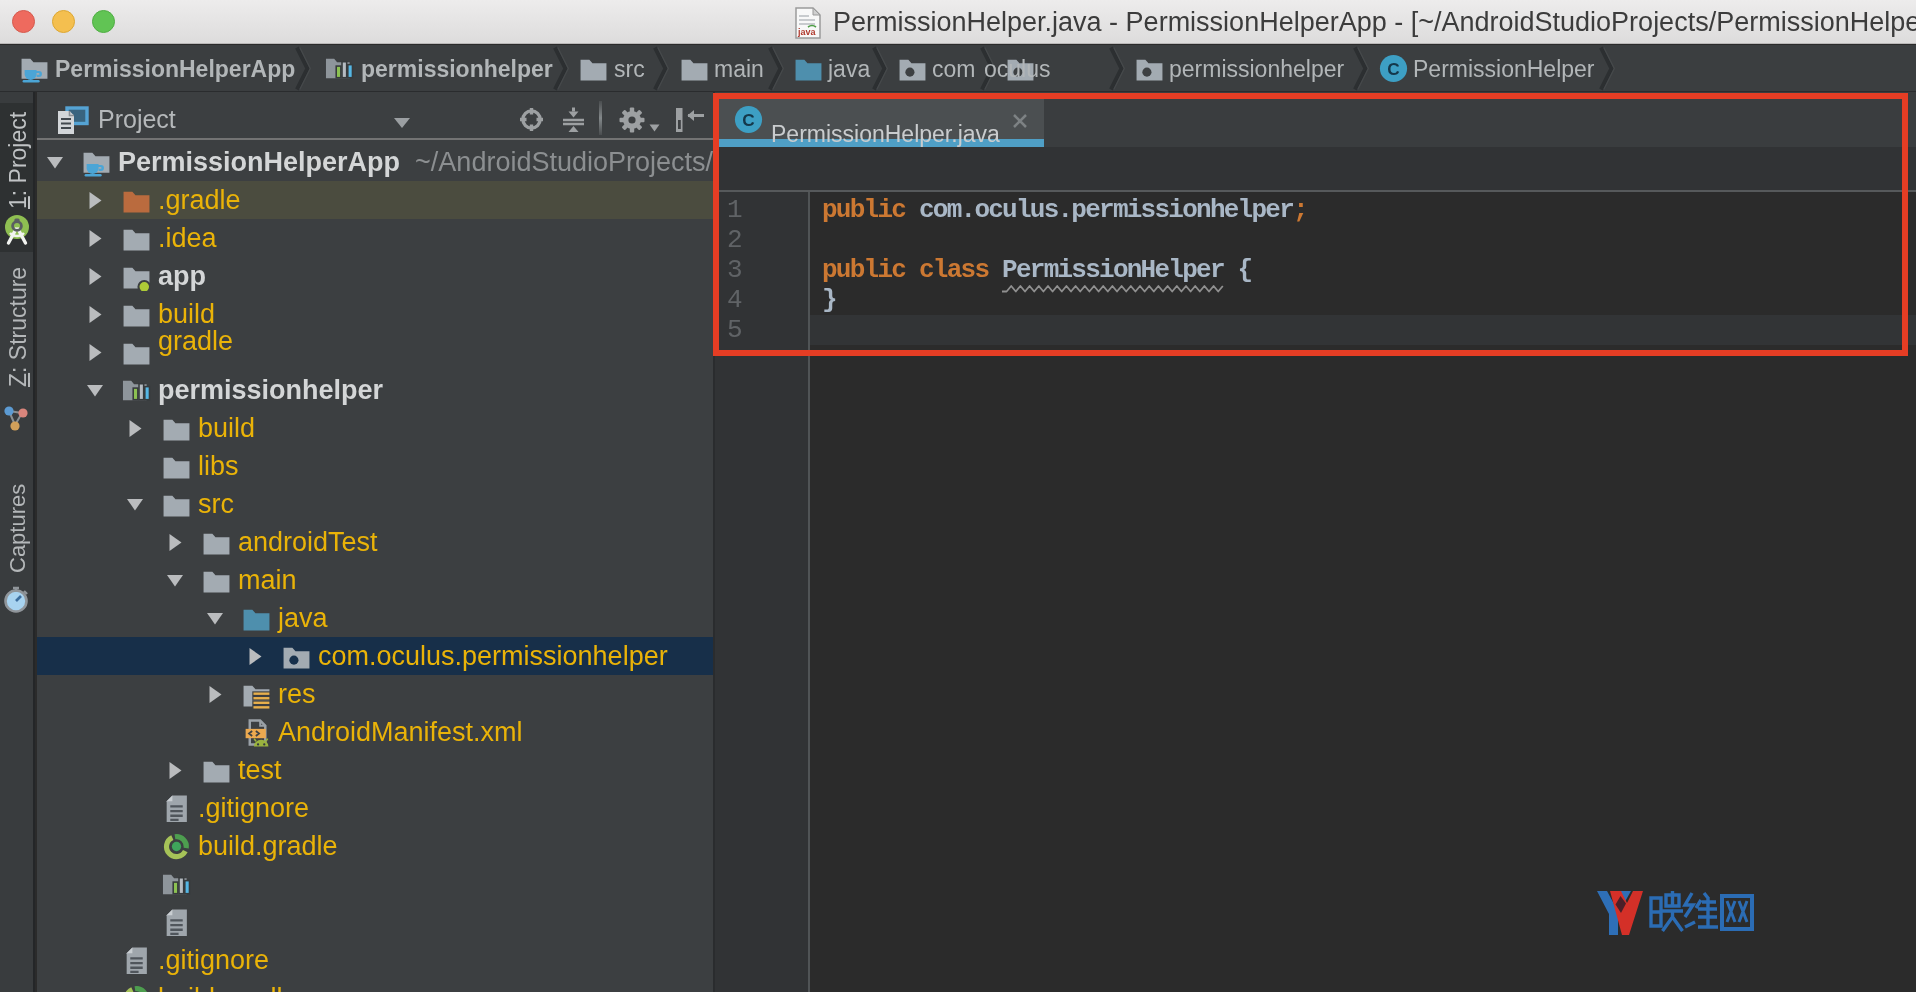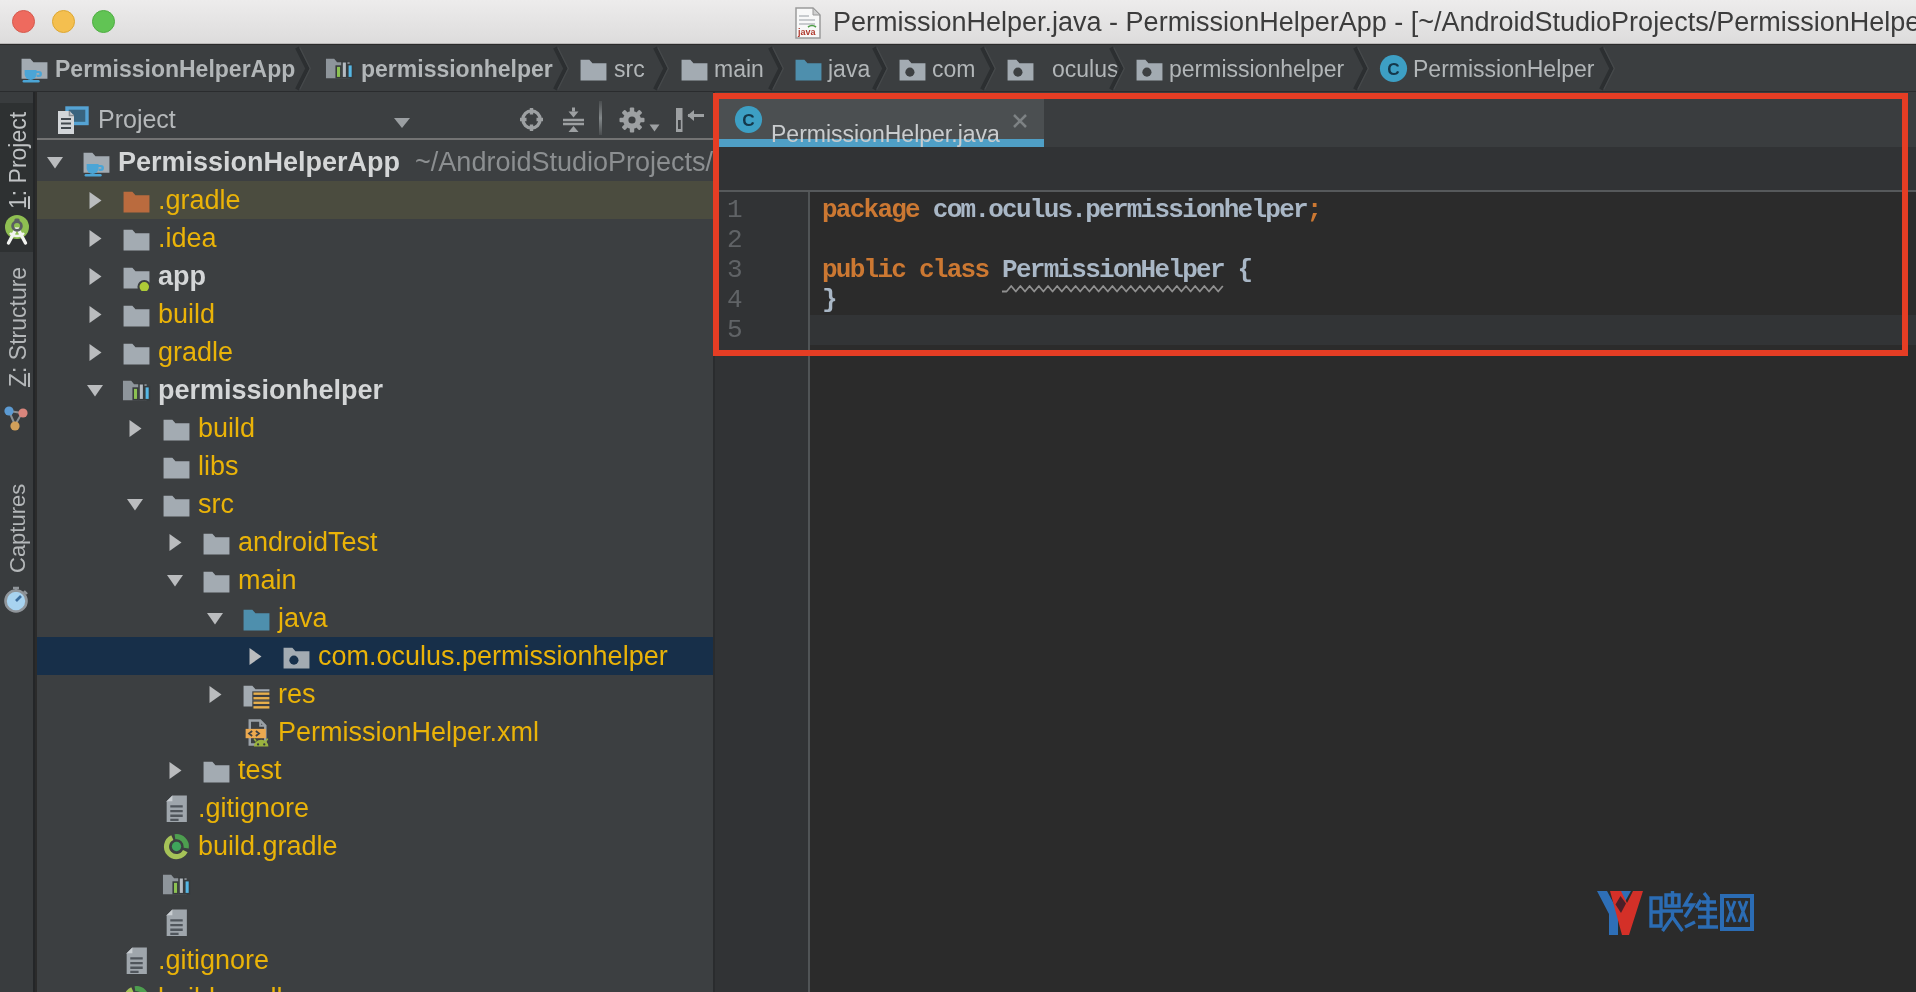--- a/index.html
+++ b/index.html
@@ -156,21 +156,21 @@
         <use href="#folderdotc"></use>
       </svg>
   <div class="a crumb" style="left:932px;top:0">com</div>
   <svg class="a" style="left:979px;top:1px" width="18" height="45" viewBox="0 0 18 45">
         <path d="M3 1.5 L13.5 22.5 L3 43.5" fill="none" stroke="#2c2f31" stroke-width="4"></path>
         <path d="M5.8 1.5 L16.3 22.5 L5.8 43.5" fill="none" stroke="#46494b" stroke-width="1.3"></path>
       </svg>
   <svg class="a" style="left:1006px;top:9px;color:#a3abb2" width="29" height="29">
         <use href="#folderdotc"></use>
       </svg>
-  <div class="a crumb" style="left:1052px;top:0">oculus</div>
+  <div class="a crumb" style="left:984px;top:0">oculus</div>
   <svg class="a" style="left:1108px;top:1px" width="18" height="45" viewBox="0 0 18 45">
         <path d="M3 1.5 L13.5 22.5 L3 43.5" fill="none" stroke="#2c2f31" stroke-width="4"></path>
         <path d="M5.8 1.5 L16.3 22.5 L5.8 43.5" fill="none" stroke="#46494b" stroke-width="1.3"></path>
       </svg>
   <svg class="a" style="left:1135px;top:9px;color:#a3abb2" width="29" height="29">
         <use href="#folderdotc"></use>
       </svg>
   <div class="a crumb" style="left:1169px;top:0">permissionhelper</div>
   <svg class="a" style="left:1352px;top:1px" width="18" height="45" viewBox="0 0 18 45">
         <path d="M3 1.5 L13.5 22.5 L3 43.5" fill="none" stroke="#2c2f31" stroke-width="4"></path>
@@ -318,21 +318,21 @@
   <svg class="a" style="left:85px;top:208px;color:#a3abb2" width="29" height="29">
         <use href="#folder"></use>
       </svg>
   <div class="a tree-label" style="left:121px;top:203px"><span>build</span></div>
   <svg class="a" style="left:48px;top:250px" width="20" height="20">
         <use href="#arrR"></use>
       </svg>
   <svg class="a" style="left:85px;top:246px;color:#a3abb2" width="29" height="29">
         <use href="#folder"></use>
       </svg>
-  <div class="a tree-label" style="left:121px;top:241px"><span>gradle</span></div>
+  <div class="a tree-label" style="left:121px;top:230px"><span>gradle</span></div>
   <svg class="a" style="left:48px;top:288px" width="20" height="20">
         <use href="#arrD"></use>
       </svg>
   <svg class="a" style="left:85px;top:284px" width="29" height="29">
         <use href="#module"></use>
       </svg>
   <div class="a tree-label b" style="left:121px;top:279px"><span>permissionhelper</span></div>
   <svg class="a" style="left:88px;top:326px" width="20" height="20">
         <use href="#arrR"></use>
       </svg>
@@ -382,21 +382,21 @@
   <svg class="a" style="left:168px;top:592px" width="20" height="20">
         <use href="#arrR"></use>
       </svg>
   <svg class="a" style="left:205px;top:588px;color:#a3abb2" width="29" height="29">
         <use href="#folderres"></use>
       </svg>
   <div class="a tree-label" style="left:241px;top:583px"><span>res</span></div>
   <svg class="a" style="left:205px;top:626px" width="29" height="29">
         <use href="#manifest"></use>
       </svg>
-  <div class="a tree-label" style="left:241px;top:621px"><span>PermissionHelper.xml</span></div>
+  <div class="a tree-label" style="left:241px;top:621px"><span>AndroidManifest.xml</span></div>
   <svg class="a" style="left:128px;top:668px" width="20" height="20">
         <use href="#arrR"></use>
       </svg>
   <svg class="a" style="left:165px;top:664px;color:#a3abb2" width="29" height="29">
         <use href="#folder"></use>
       </svg>
   <div class="a tree-label" style="left:201px;top:659px"><span>test</span></div>
   <svg class="a" style="left:125px;top:702px" width="29" height="29">
         <use href="#file"></use>
       </svg>
@@ -443,21 +443,21 @@
   <div class="a" style="left:93px;top:100px;width:2px;height:800px;background:#505456"></div>
 
   <div class="a" style="left:95px;top:223px;width:1106px;height:30px;background:#323436"></div>
 
   <div class="a gut" style="left:12px;top:103px">1</div>
   <div class="a gut" style="left:12px;top:133px">2</div>
   <div class="a gut" style="left:12px;top:163px">3</div>
   <div class="a gut" style="left:12px;top:193px">4</div>
   <div class="a gut" style="left:12px;top:223px">5</div>
 
-  <div class="a mono" style="left:107px;top:103px"><span class="kw">package</span><span class="id"> com.oculus.permissionhelper</span><span class="kw">;</span></div>
+  <div class="a mono" style="left:107px;top:103px"><span class="kw">public</span><span class="id"> com.oculus.permissionhelper</span><span class="kw">;</span></div>
   <div class="a mono" style="left:107px;top:163px"><span class="kw">public class </span><span class="id">PermissionHelper {</span></div>
   <svg class="a" style="left:287px;top:192px" width="223" height="10" viewBox="0 0 223 10">
         <path d="M0 7.5 L4.6 7.5 L9.2 2 L13.8 7.5 L18.4 2 L23.0 7.5 L27.6 2 L32.2 7.5 L36.8 2 L41.4 7.5 L46.0 2 L50.6 7.5 L55.2 2 L59.8 7.5 L64.4 2 L69.0 7.5 L73.6 2 L78.2 7.5 L82.8 2 L87.4 7.5 L92.0 2 L96.6 7.5 L101.2 2 L105.8 7.5 L110.4 2 L115.0 7.5 L119.6 2 L124.2 7.5 L128.8 2 L133.4 7.5 L138.0 2 L142.6 7.5 L147.2 2 L151.8 7.5 L156.4 2 L161.0 7.5 L165.6 2 L170.2 7.5 L174.8 2 L179.4 7.5 L184.0 2 L188.6 7.5 L193.2 2 L197.8 7.5 L202.4 2 L207.0 7.5 L211.6 2 L216.2 7.5 L220.8 2" fill="none" stroke="#909090" stroke-width="1.8" stroke-linejoin="round"></path>
       </svg>
   <div class="a mono" style="left:107px;top:193px"><span class="id">}</span></div>
 </div>
 
 <div class="a" style="left:713px;top:93px;width:1195px;height:263px;border:6px solid #e53d24"></div>
 
 <div class="a" id="wm" style="left:1595px;top:887px">

